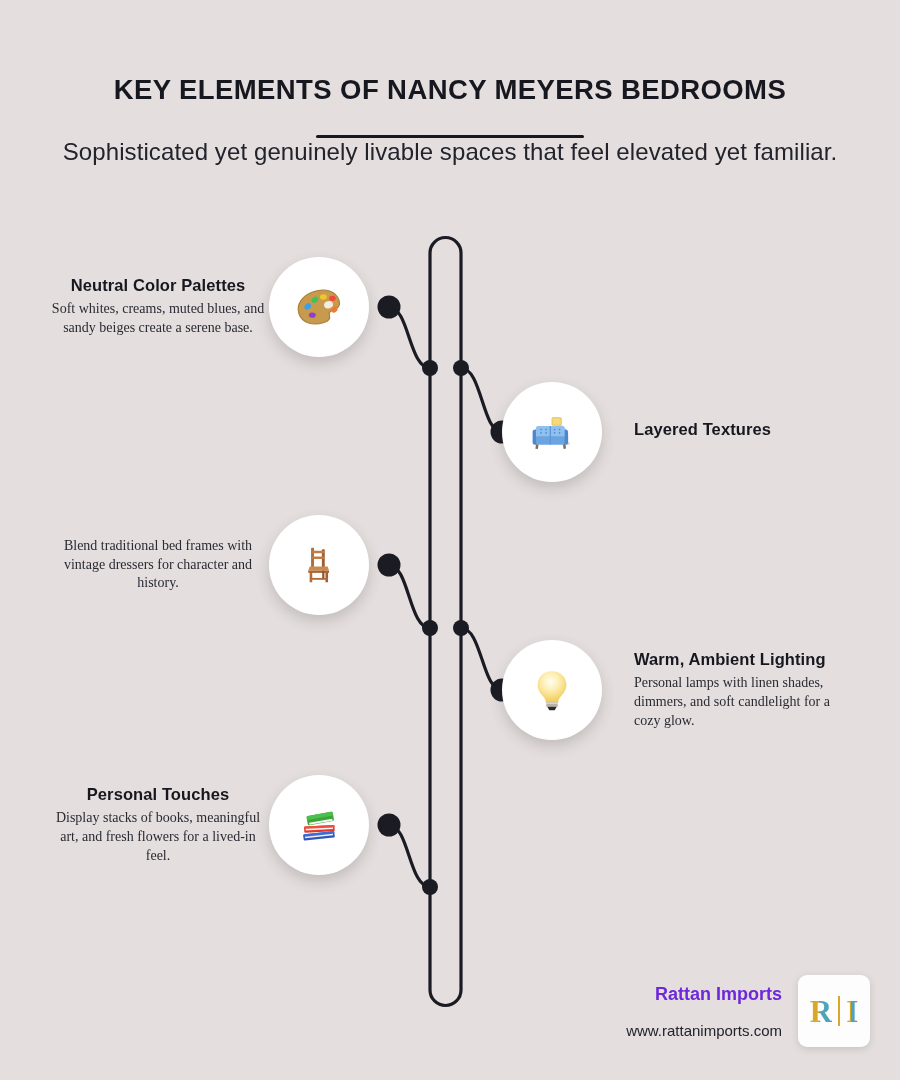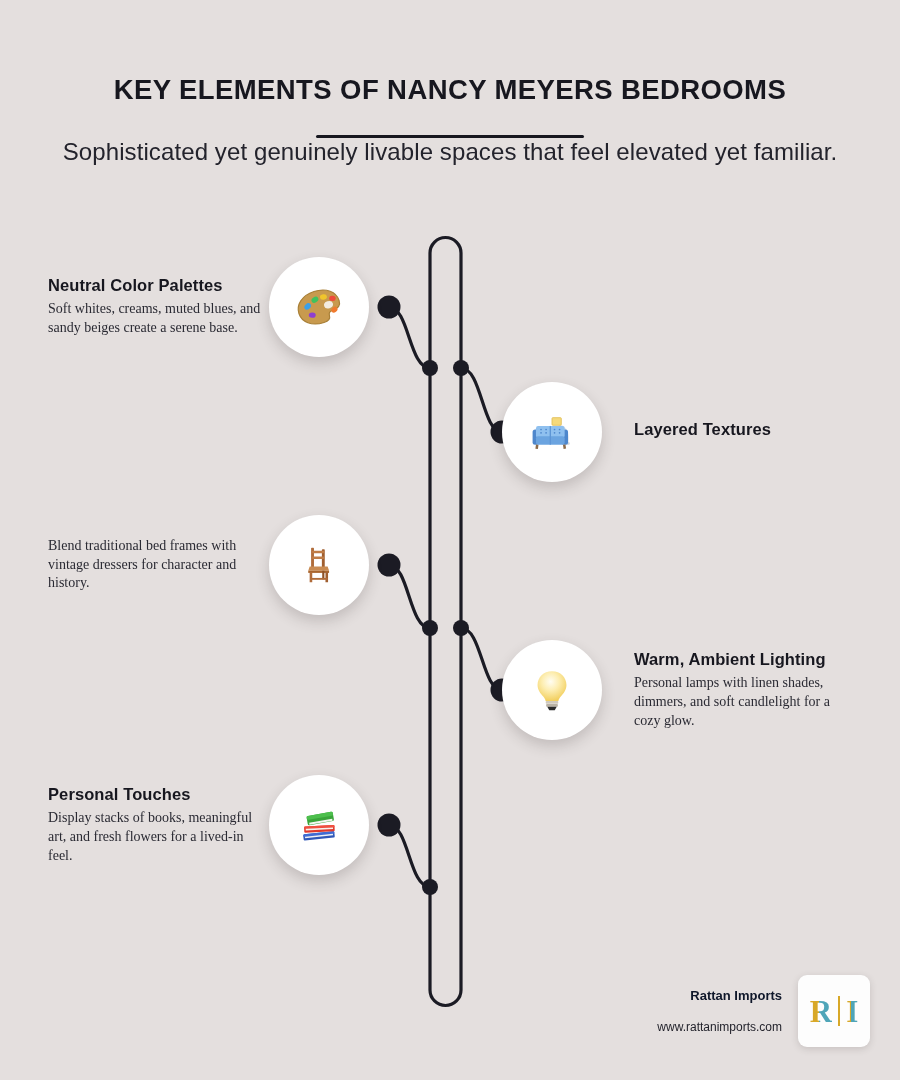--- a/index.html
+++ b/index.html
@@ -74,21 +74,21 @@
     display: flex;
     align-items: center;
     justify-content: center;
     flex: 0 0 100px;
     position: relative;
     z-index: 3;
   }
   .bubble svg { display: block; }
 
   .txt { width: 220px; }
-  .item.left  .txt { text-align: left; margin-right: 1px; }
+  .item.left  .txt { text-align: center; margin-right: 1px; }
   .item.right .txt { text-align: left;  margin-left: 32px; }
 
   .item-title {
     font-size: 16.5px;
     font-weight: bold;
     color: #17171f;
     line-height: 1.18;
     margin-bottom: 5px;
     letter-spacing: 0.1px;
   }
@@ -104,27 +104,27 @@
   .footer {
     position: absolute;
     right: 30px;
     bottom: 33px;
     display: flex;
     align-items: center;
     gap: 16px;
   }
   .footer-txt { text-align: right; }
   .brand-name {
-    font-size: 13px;
+    font-size: 18px;
     font-weight: bold;
-    color: #0f172a;
+    color: #6d28d9;
     margin-bottom: 17px;
   }
   .brand-url {
-    font-size: 12px;
+    font-size: 15px;
     color: #23232c;
   }
   .logo-box {
     width: 72px;
     height: 72px;
     border-radius: 9px;
     background: #fdfdfd;
     box-shadow: 0 2px 7px rgba(60,50,50,0.17);
     display: flex;
     align-items: center;

